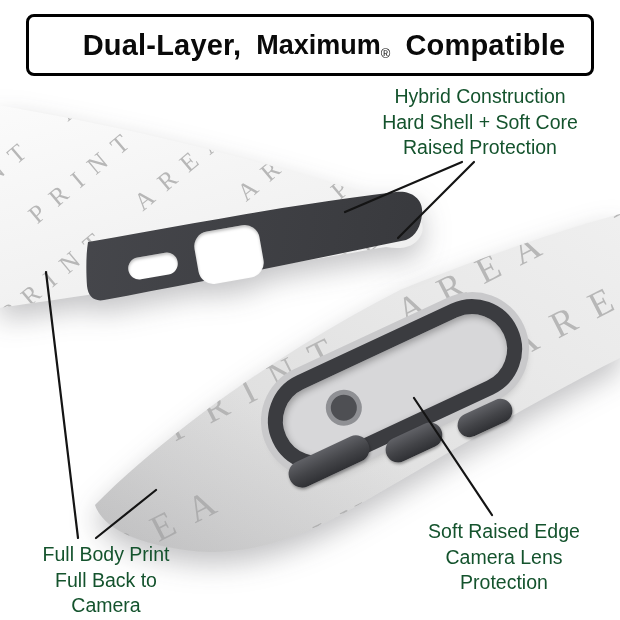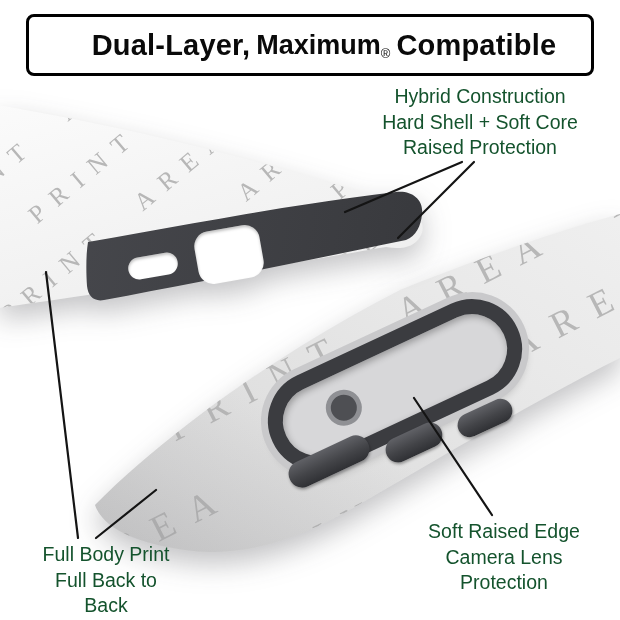--- a/index.html
+++ b/index.html
@@ -67,21 +67,21 @@
     box-shadow: 0 2px 3px rgba(0,0,0,0.35);
   }
   .b1 { left:286px; top:448px; width:86px; height:27px; }
   .b2 { left:384px; top:430px; width:60px; height:25px; }
   .b3 { left:456px; top:406px; width:58px; height:24px; }
 
   
   .banner {
     position:absolute; left:26px; top:14px; right:26px; height:56px; z-index:7;
     background:#ffffff; border:3.5px solid #000000; border-radius:8px;
-    display:flex; align-items:center; justify-content:center; gap:6px;
+    display:flex; align-items:center; justify-content:center; gap:15px;
     color:#0a0a0a;
     padding-left:28px;
   }
   .b-bold { font-size:29px; font-weight:800; letter-spacing:0.2px; }
   .b-mag  { font-size:27px; font-weight:600; }
   .reg    { font-size:13px; font-weight:400; position:relative; bottom:-4px; }
 
   
   .ann {
     position:absolute; z-index:6; text-align:center; color:#14532d;
@@ -159,21 +159,21 @@
 
   <div class="ann ann-hybrid">
     <div>Hybrid Construction</div>
     <div>Hard Shell + Soft Core</div>
     <div>Raised Protection</div>
   </div>
 
   <div class="ann ann-full">
     <div>Full Body Print</div>
     <div>Full Back to</div>
-    <div>Back</div>
+    <div>Camera</div>
   </div>
 
   <div class="ann ann-soft">
     <div>Soft Raised Edge</div>
     <div>Camera Lens</div>
     <div>Protection</div>
   </div>
 
 </div>
 

